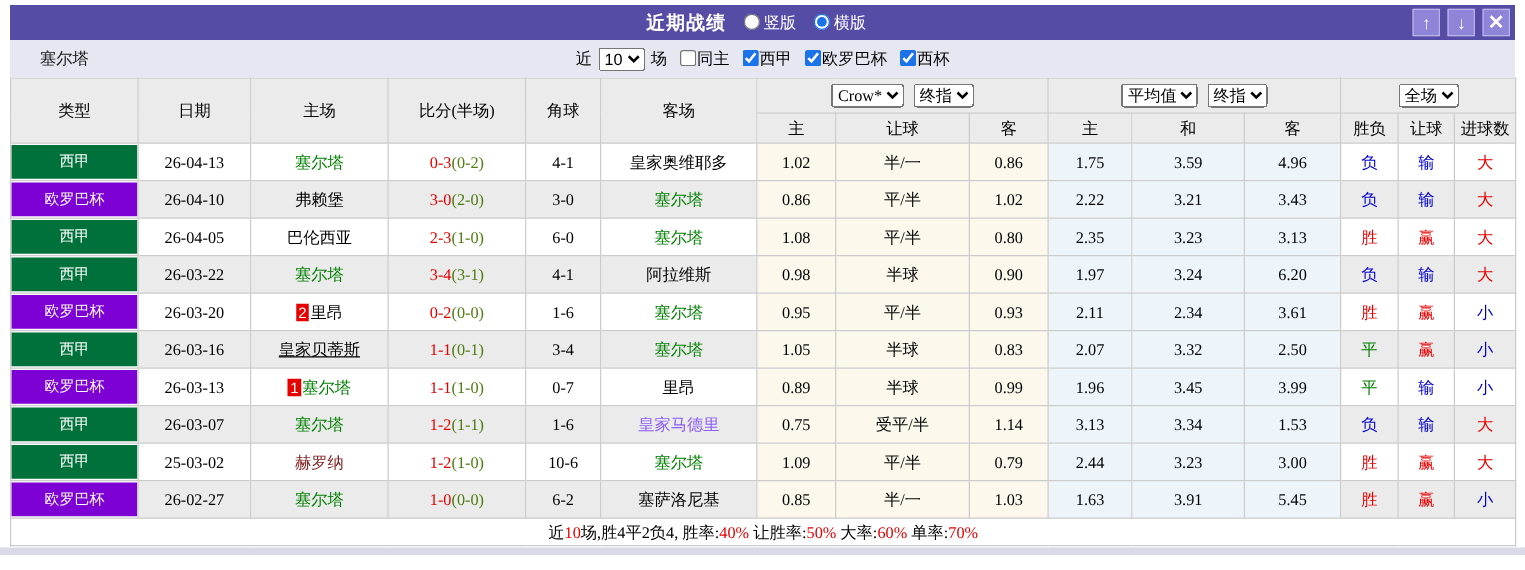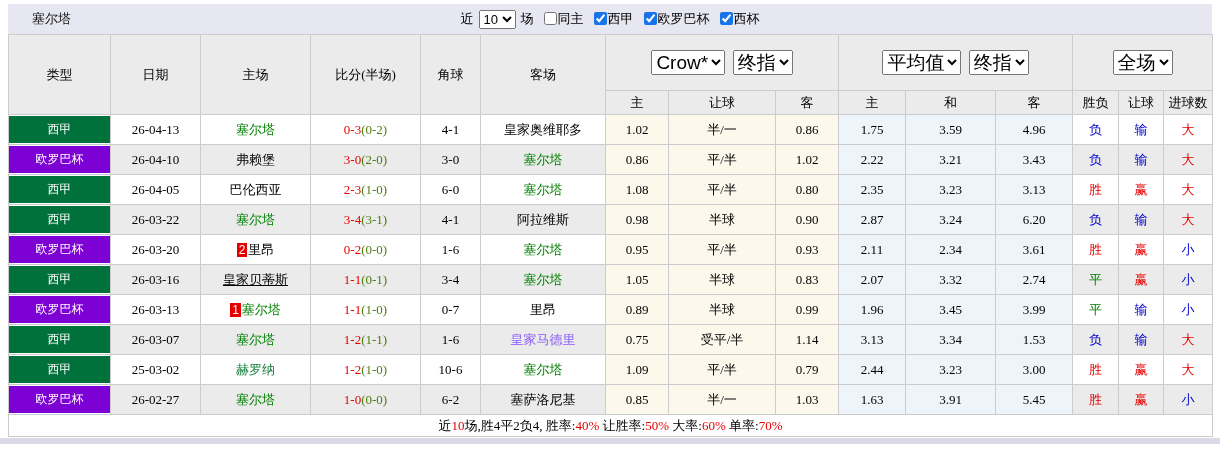--- a/index.html
+++ b/index.html
@@ -32,21 +32,21 @@
   .filters input[type=checkbox] { accent-color:#1a73e8; margin:0 1px 0 8px; vertical-align:-2px; }
   .filters label { cursor:pointer; }
 
   
   table { border-collapse:collapse; table-layout:fixed; width:1204px; font-size:13px; }
   th, td { border:1px solid #CCCCCC; text-align:center; padding:0; overflow:hidden;
            white-space:nowrap; }
   thead th { background:#EBEBEB; font-weight:normal; }
   tr.hdr-top th { height:26px; }
   tr.hdr-sub th { height:24px; }
-  thead select { font-size:19px; margin:15px 2px; font-family:Liberation Sans, sans-serif; }
+  thead select { font-size:13px; margin:4px 2px; font-family:Liberation Serif, serif; }
   tbody td { height:30px; color:#000; }
   tbody tr.even td.stripe { background:#EBEBEB; }
   td.bg-crow { background:#FCF8EC; }
   td.bg-avg  { background:#EDF5FA; }
   td.type-cell { padding:0; background:#fff; }
   .type-badge { height:calc(100% - 2px); margin:1px 0; color:#fff; font-size:12px;
                 display:flex; align-items:center; justify-content:center;
                 font-family:"Liberation Sans",sans-serif; }
   .rank { background:#E60000; color:#fff; font-size:12px; padding:0 2px;
           margin-right:1px; font-family:"Liberation Sans",sans-serif; }
@@ -56,20 +56,42 @@
 
   
   .bottom-strip { width:1220px; height:6px; background:#D9D9E8; margin-top:1px; }
 </style>
 </head>
 <body>
 
 <div class="page">
   <div class="widget">
 
+    <div class="titlebar">
+      <span class="title">近期战绩</span>
+      <span class="layout-radios">
+        <label>
+          <input type="radio" name="layout" style=""><span>竖版</span>
+        </label>
+        <label>
+          <input type="radio" name="layout" checked="" style=""><span>横版</span>
+        </label>
+      </span>
+      <span class="win-buttons">
+        <span class="wbtn">
+            <span>↑</span>
+          </span>
+        <span class="wbtn">
+            <span>↓</span>
+          </span>
+        <span class="wbtn close">
+            <span>✕</span>
+          </span>
+      </span>
+    </div>
 
     <div class="filterbar">
       <span class="team-name">塞尔塔</span>
       <span class="filters">
         <span>近</span>
         <select>
           <option>10</option>
         </select>
         <span>场</span>
         <label>
@@ -203,21 +225,21 @@
       <div class="type-badge" style="background: rgb(0, 113, 58);">西甲</div>
     </td>
     <td class="stripe">26-03-22</td>
     <td class="stripe"><span class="home-name" style="color: rgb(0, 128, 0);">塞尔塔</span></td>
     <td class="stripe"><span class="score">3-4</span><span class="half">(3-1)</span></td>
     <td class="stripe">4-1</td>
     <td class="stripe"><span class="away-name" style="color: rgb(0, 0, 0);">阿拉维斯</span></td>
     <td class="bg-crow">0.98</td>
     <td class="bg-crow">半球</td>
     <td class="bg-crow">0.90</td>
-    <td class="bg-avg">2.87</td>
+    <td class="bg-avg">1.97</td>
     <td class="bg-avg">3.24</td>
     <td class="bg-avg">6.20</td>
     <td class="stripe res-wdl" style="color: rgb(0, 0, 204);">负</td>
     <td class="stripe res-handicap" style="color: rgb(0, 0, 204);">输</td>
     <td class="stripe res-goals" style="color: rgb(230, 0, 0);">大</td>
   </tr>
 
   <tr>
     <td class="type-cell">
       <div class="type-badge" style="background: rgb(125, 0, 213);">欧罗巴杯</div>
@@ -245,21 +267,21 @@
     <td class="stripe">26-03-16</td>
     <td class="stripe"><span class="home-name" style="color: rgb(0, 0, 0); text-decoration: underline;">皇家贝蒂斯</span></td>
     <td class="stripe"><span class="score">1-1</span><span class="half">(0-1)</span></td>
     <td class="stripe">3-4</td>
     <td class="stripe"><span class="away-name" style="color: rgb(0, 128, 0);">塞尔塔</span></td>
     <td class="bg-crow">1.05</td>
     <td class="bg-crow">半球</td>
     <td class="bg-crow">0.83</td>
     <td class="bg-avg">2.07</td>
     <td class="bg-avg">3.32</td>
-    <td class="bg-avg">2.74</td>
+    <td class="bg-avg">2.50</td>
     <td class="stripe res-wdl" style="color: rgb(0, 128, 0);">平</td>
     <td class="stripe res-handicap" style="color: rgb(230, 0, 0);">赢</td>
     <td class="stripe res-goals" style="color: rgb(0, 0, 204);">小</td>
   </tr>
 
   <tr>
     <td class="type-cell">
       <div class="type-badge" style="background: rgb(125, 0, 213);">欧罗巴杯</div>
     </td>
     <td class="stripe">26-03-13</td>
@@ -296,21 +318,21 @@
     <td class="stripe res-wdl" style="color: rgb(0, 0, 204);">负</td>
     <td class="stripe res-handicap" style="color: rgb(0, 0, 204);">输</td>
     <td class="stripe res-goals" style="color: rgb(230, 0, 0);">大</td>
   </tr>
 
   <tr>
     <td class="type-cell">
       <div class="type-badge" style="background: rgb(0, 113, 58);">西甲</div>
     </td>
     <td class="stripe">25-03-02</td>
-    <td class="stripe"><span class="home-name" style="color: #15803d;">赫罗纳</span></td>
+    <td class="stripe"><span class="home-name" style="color: #7f1d1d;">赫罗纳</span></td>
     <td class="stripe"><span class="score">1-2</span><span class="half">(1-0)</span></td>
     <td class="stripe">10-6</td>
     <td class="stripe"><span class="away-name" style="color: rgb(0, 128, 0);">塞尔塔</span></td>
     <td class="bg-crow">1.09</td>
     <td class="bg-crow">平/半</td>
     <td class="bg-crow">0.79</td>
     <td class="bg-avg">2.44</td>
     <td class="bg-avg">3.23</td>
     <td class="bg-avg">3.00</td>
     <td class="stripe res-wdl" style="color: rgb(230, 0, 0);">胜</td>

